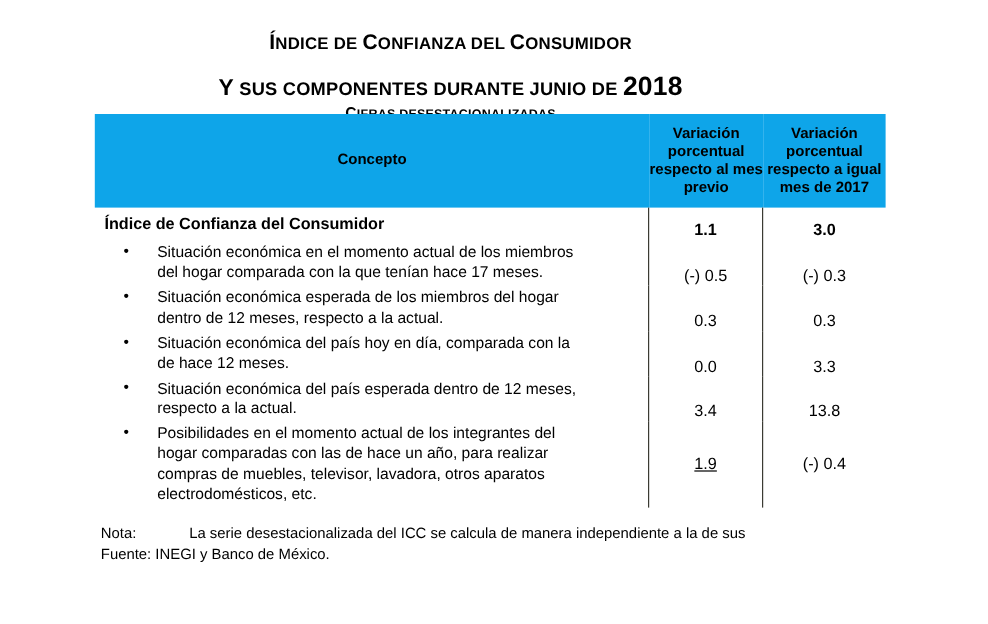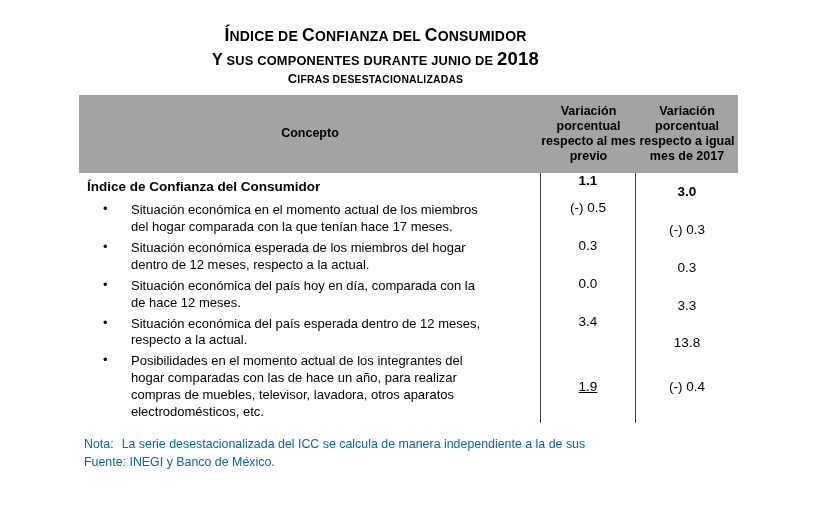--- a/index.html
+++ b/index.html
@@ -28,21 +28,21 @@
     text-align: center;
     line-height: 1.12;
   }
   .title-line {
     font-weight: bold;
     color: #000;
     white-space: nowrap;
   }
   
   .tl1 { font-size: 17.5px; letter-spacing: 0.2px; }
-  .tl2 { font-size: 16px; letter-spacing: 0.2px; margin-top: 3px; }
+  .tl2 { font-size: 19px; letter-spacing: 0.2px; margin-top: 14px; }
   .tl3 { font-size: 13px; letter-spacing: 0.2px; margin-top: 3px; }
   .sc  { font-size: 0.80em; }      
   .big { font-size: 1.16em; }      
 
   
   .table-wrap {
     position: absolute;
     left: 79px;
     top: 95px;
     width: 659px;
@@ -53,21 +53,21 @@
     table-layout: fixed;
   }
   table.main td, table.main th {
     border: 0;
     padding: 0;
     vertical-align: middle;
   }
 
   
   .hdr-cell {
-    background: #a3a3a3;
+    background: #0ea5e9;
     border-top: 2.5px solid #3b3b33;
     border-bottom: 2.5px solid #3b3b33;
     text-align: center;
     font-size: 12.5px;
     line-height: 1.22;
     color: #000;
     padding: 6px 6px;
     height: 78px;
     box-sizing: border-box;
   }
@@ -87,21 +87,21 @@
     width: 659px;
   }
   .rg-text {
     padding: 0 10px 0 8px;
     box-sizing: border-box;
     border-right: 1.6px solid #3b3b33;
   }
   .rg-n1 {
     border-right: 1.6px solid #3b3b33;
     display: flex;
-    align-items: flex-start;
+    align-items: flex-end;
     justify-content: center;
     box-sizing: border-box;
     padding-bottom: 1px;
   }
   .rg-n2 {
     display: flex;
     align-items: flex-end;
     justify-content: center;
     box-sizing: border-box;
     padding-bottom: 1px;
@@ -142,34 +142,35 @@
   .bullet-item .last-line { text-align: left; }
 
   
   .notes {
     position: absolute;
     left: 84px;
     top: 437px;
     width: 655px;
     font-size: 12.4px;
     line-height: 1.28;
-    color: #0369a1;
+    color: #000000;
   }
   .note-row {
     display: flex;
     align-items: flex-start;
   }
   .note-label {
     flex: 0 0 auto;
     padding-right: 8px;
     white-space: nowrap;
   }
   .note-body {
     flex: 1 1 auto;
     text-align: justify;
+    margin-left: 36px;
   }
   .note-body .last-line { text-align: left; }
   .source-row {
     margin-top: 2px;
     white-space: nowrap;
   }
 </style>
 </head>
 <body>
 

